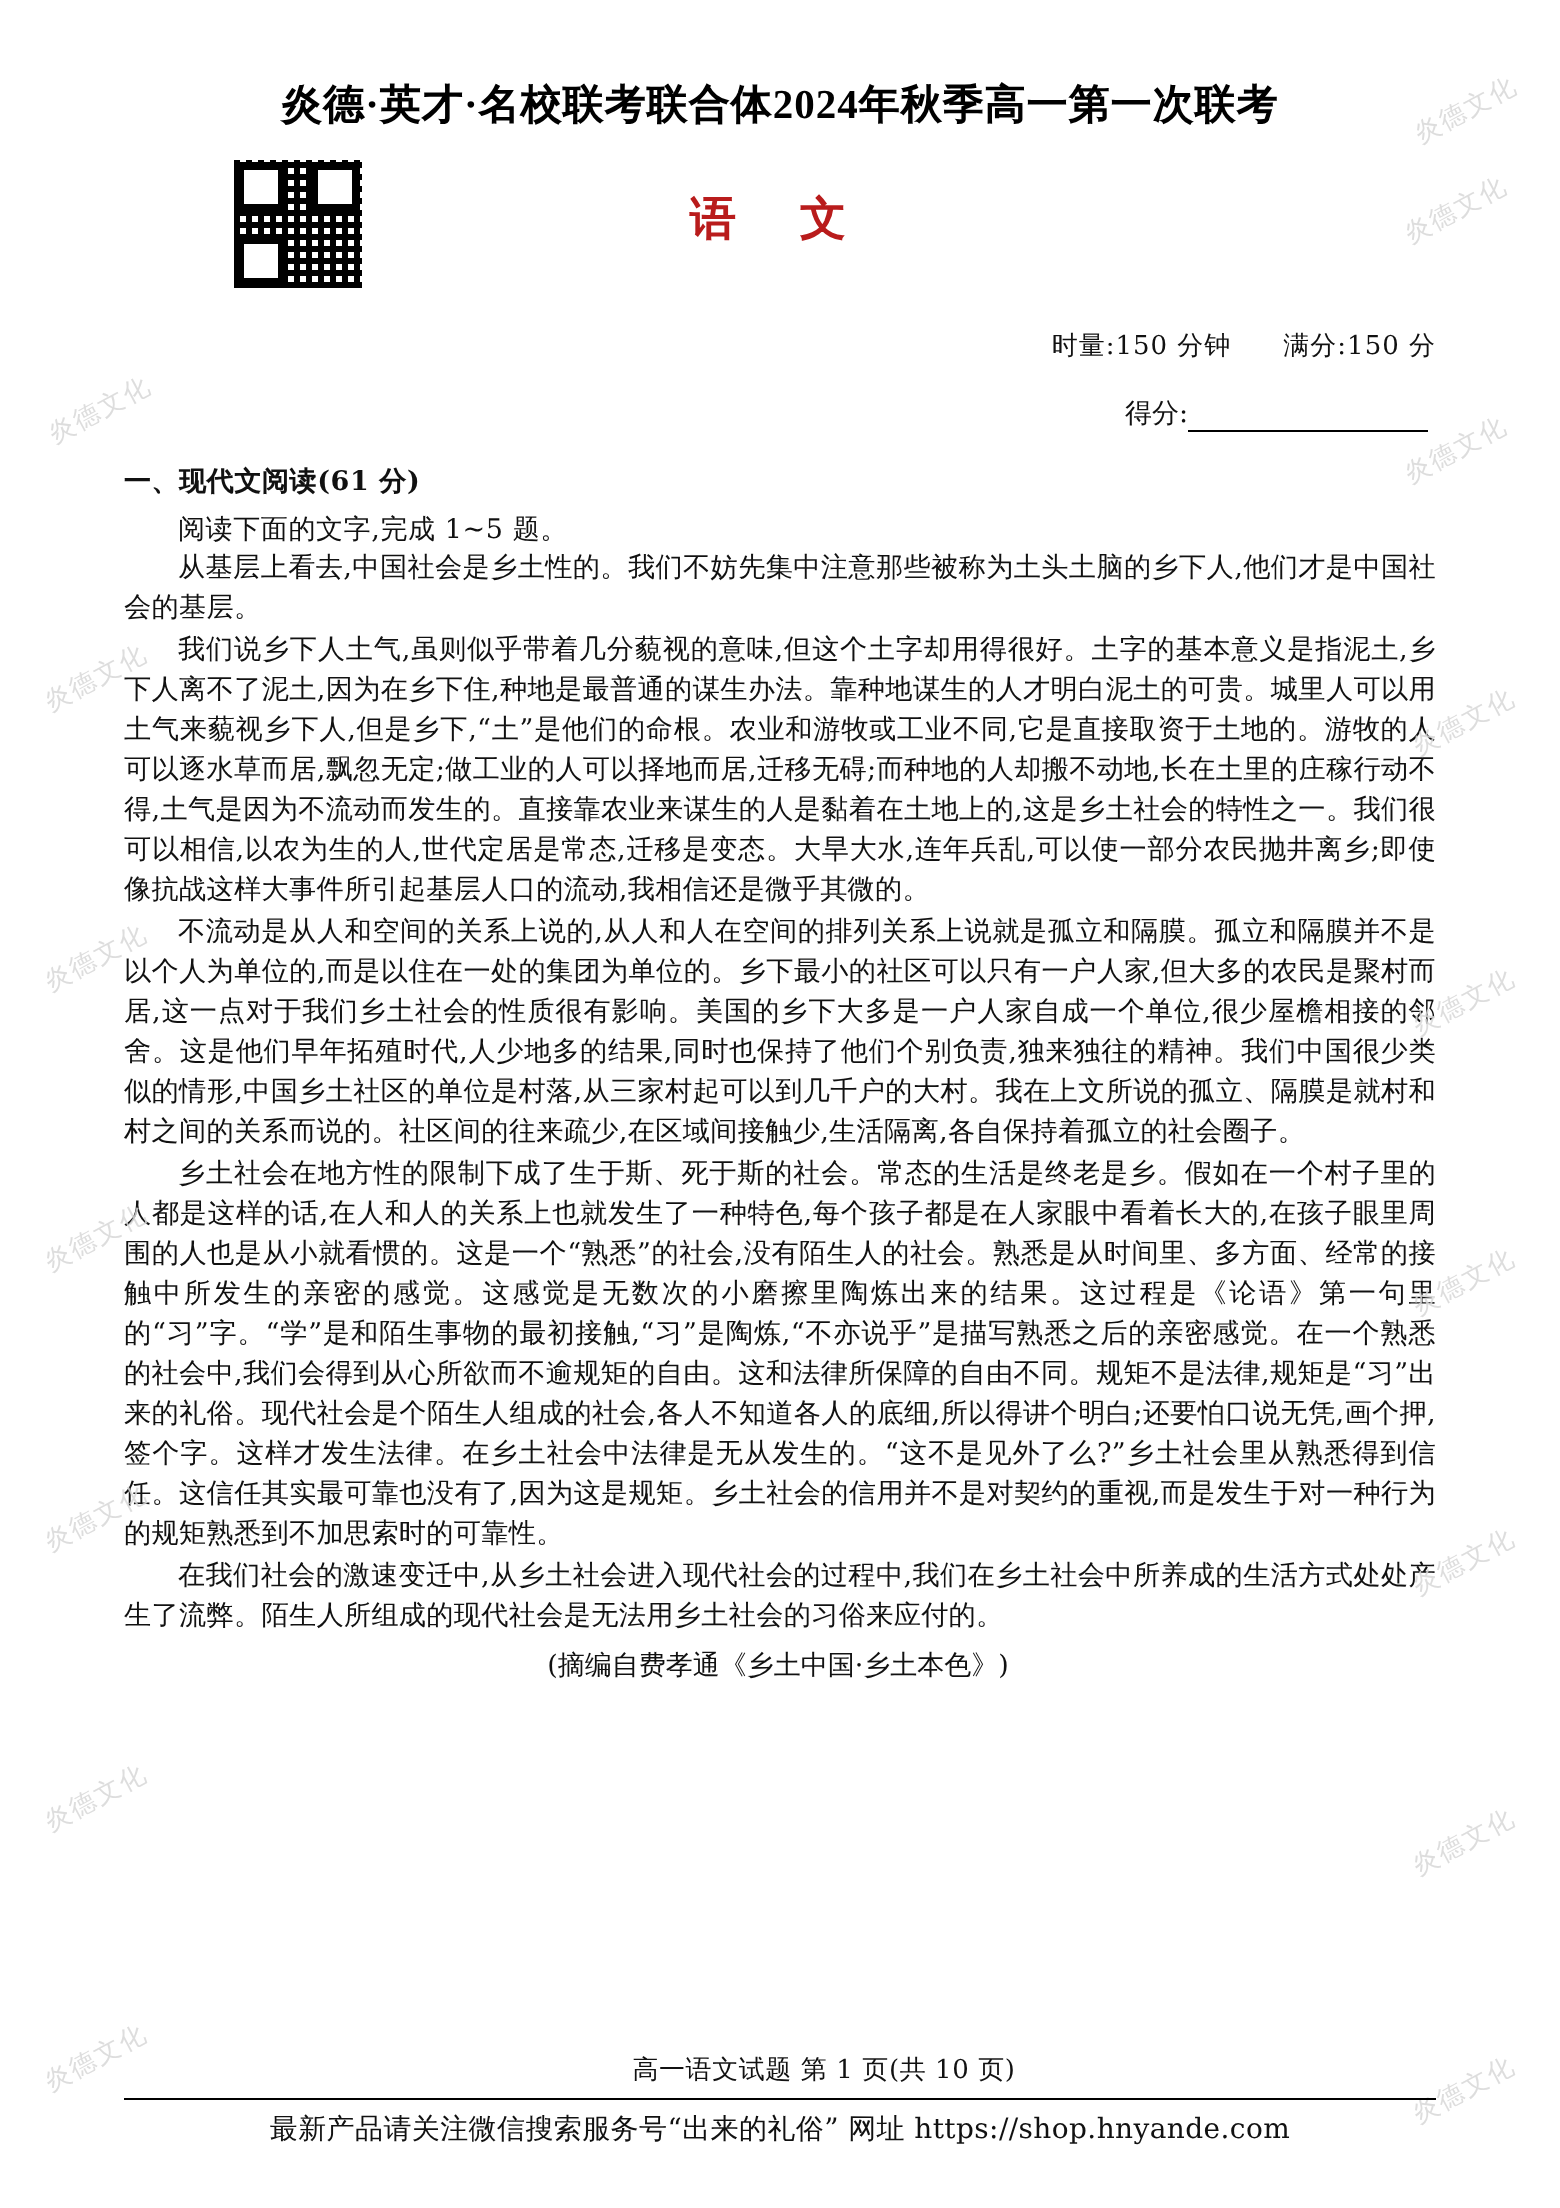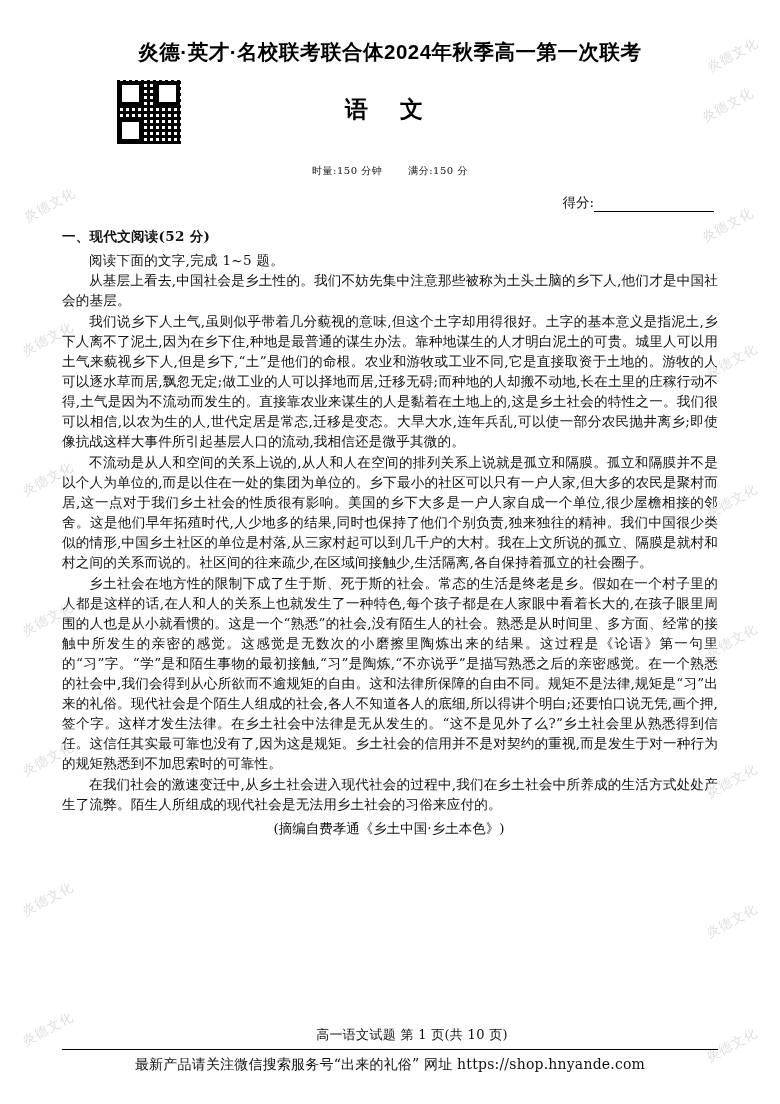--- a/index.html
+++ b/index.html
@@ -34,21 +34,21 @@
     pointer-events: none;
     user-select: none;
     letter-spacing: 1px;
   }
   .title {
     text-align: center;
     font-size: 20.5px;
     font-weight: 700;
     letter-spacing: .5px;
     padding-top: 38px;
-    font-family: Liberation Sans, sans-serif;
+    font-family: Liberation Serif, serif;
     color: #000;
   }
   .subject-row {
     position: relative;
     height: 64px;
     margin-top: 12px;
   }
   .qr {
     position: absolute;
     left: 55px;
@@ -81,25 +81,25 @@
     border: 4px solid #000;
     background: #fff;
     box-shadow: inset 0 0 0 3px #fff;
   }
   .subject {
     text-align: center;
     font-size: 23px;
     font-weight: 700;
     letter-spacing: 12px;
     padding-top: 16px;
-    color: #000000;
+    color: #b91c1c;
   }
   .meta {
-    text-align: center;
-    font-size: 10px;
+    text-align: right;
+    font-size: 13px;
     margin-top: 22px;
     letter-spacing: .5px;
   }
   .meta .gap { display: inline-block; width: 26px; }
   .score-line {
     margin-top: 16px;
     font-size: 13.5px;
     text-align: right;
     padding-right: 4px;
   }
@@ -204,21 +204,21 @@
   </div>
 
   <div class="meta">
     <span>时量:150 分钟</span><span class="gap"></span><span>满分:150 分</span>
   </div>
 
   <div class="score-line">
     <span>得分:</span><span class="ul"></span>
   </div>
 
-  <div class="sec-title">一、现代文阅读(52 分)</div>
+  <div class="sec-title">一、现代文阅读(61 分)</div>
   <div class="indent1">阅读下面的文字,完成 1~5 题。</div>
 
   <p class="body">从基层上看去,中国社会是乡土性的。我们不妨先集中注意那些被称为土头土脑的乡下人,他们才是中国社会的基层。</p>
   <p class="body">我们说乡下人土气,虽则似乎带着几分藐视的意味,但这个土字却用得很好。土字的基本意义是指泥土,乡下人离不了泥土,因为在乡下住,种地是最普通的谋生办法。靠种地谋生的人才明白泥土的可贵。城里人可以用土气来藐视乡下人,但是乡下,“土”是他们的命根。农业和游牧或工业不同,它是直接取资于土地的。游牧的人可以逐水草而居,飘忽无定;做工业的人可以择地而居,迁移无碍;而种地的人却搬不动地,长在土里的庄稼行动不得,土气是因为不流动而发生的。直接靠农业来谋生的人是黏着在土地上的,这是乡土社会的特性之一。我们很可以相信,以农为生的人,世代定居是常态,迁移是变态。大旱大水,连年兵乱,可以使一部分农民抛井离乡;即使像抗战这样大事件所引起基层人口的流动,我相信还是微乎其微的。</p>
   <p class="body">不流动是从人和空间的关系上说的,从人和人在空间的排列关系上说就是孤立和隔膜。孤立和隔膜并不是以个人为单位的,而是以住在一处的集团为单位的。乡下最小的社区可以只有一户人家,但大多的农民是聚村而居,这一点对于我们乡土社会的性质很有影响。美国的乡下大多是一户人家自成一个单位,很少屋檐相接的邻舍。这是他们早年拓殖时代,人少地多的结果,同时也保持了他们个别负责,独来独往的精神。我们中国很少类似的情形,中国乡土社区的单位是村落,从三家村起可以到几千户的大村。我在上文所说的孤立、隔膜是就村和村之间的关系而说的。社区间的往来疏少,在区域间接触少,生活隔离,各自保持着孤立的社会圈子。</p>
   <p class="body">乡土社会在地方性的限制下成了生于斯、死于斯的社会。常态的生活是终老是乡。假如在一个村子里的人都是这样的话,在人和人的关系上也就发生了一种特色,每个孩子都是在人家眼中看着长大的,在孩子眼里周围的人也是从小就看惯的。这是一个“熟悉”的社会,没有陌生人的社会。熟悉是从时间里、多方面、经常的接触中所发生的亲密的感觉。这感觉是无数次的小磨擦里陶炼出来的结果。这过程是《论语》第一句里的“习”字。“学”是和陌生事物的最初接触,“习”是陶炼,“不亦说乎”是描写熟悉之后的亲密感觉。在一个熟悉的社会中,我们会得到从心所欲而不逾规矩的自由。这和法律所保障的自由不同。规矩不是法律,规矩是“习”出来的礼俗。现代社会是个陌生人组成的社会,各人不知道各人的底细,所以得讲个明白;还要怕口说无凭,画个押,签个字。这样才发生法律。在乡土社会中法律是无从发生的。“这不是见外了么?”乡土社会里从熟悉得到信任。这信任其实最可靠也没有了,因为这是规矩。乡土社会的信用并不是对契约的重视,而是发生于对一种行为的规矩熟悉到不加思索时的可靠性。</p>
   <p class="body">在我们社会的激速变迁中,从乡土社会进入现代社会的过程中,我们在乡土社会中所养成的生活方式处处产生了流弊。陌生人所组成的现代社会是无法用乡土社会的习俗来应付的。</p>
 
   <div class="source">(摘编自费孝通《乡土中国·乡土本色》)</div>
 

